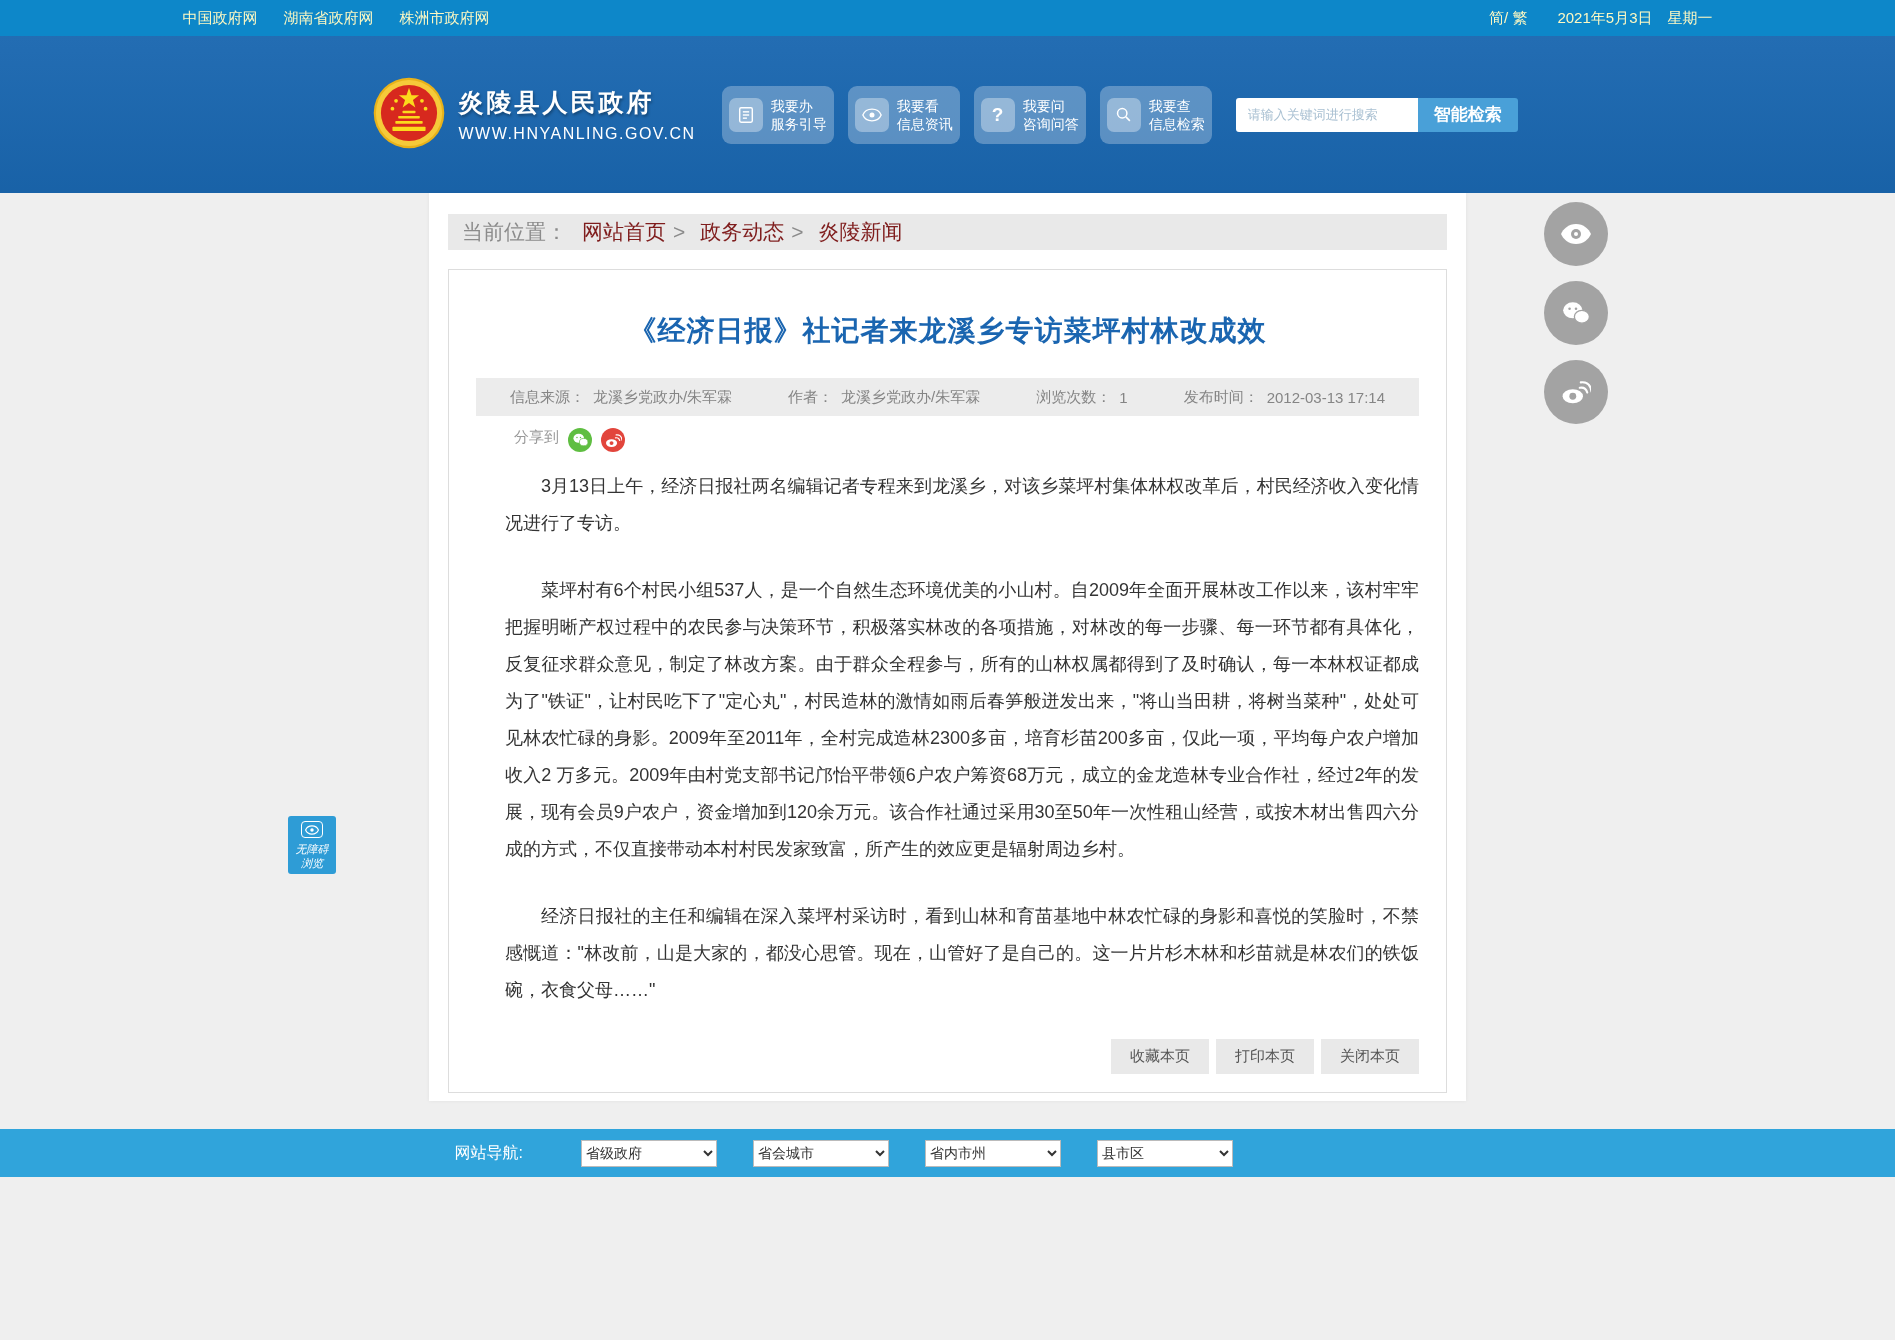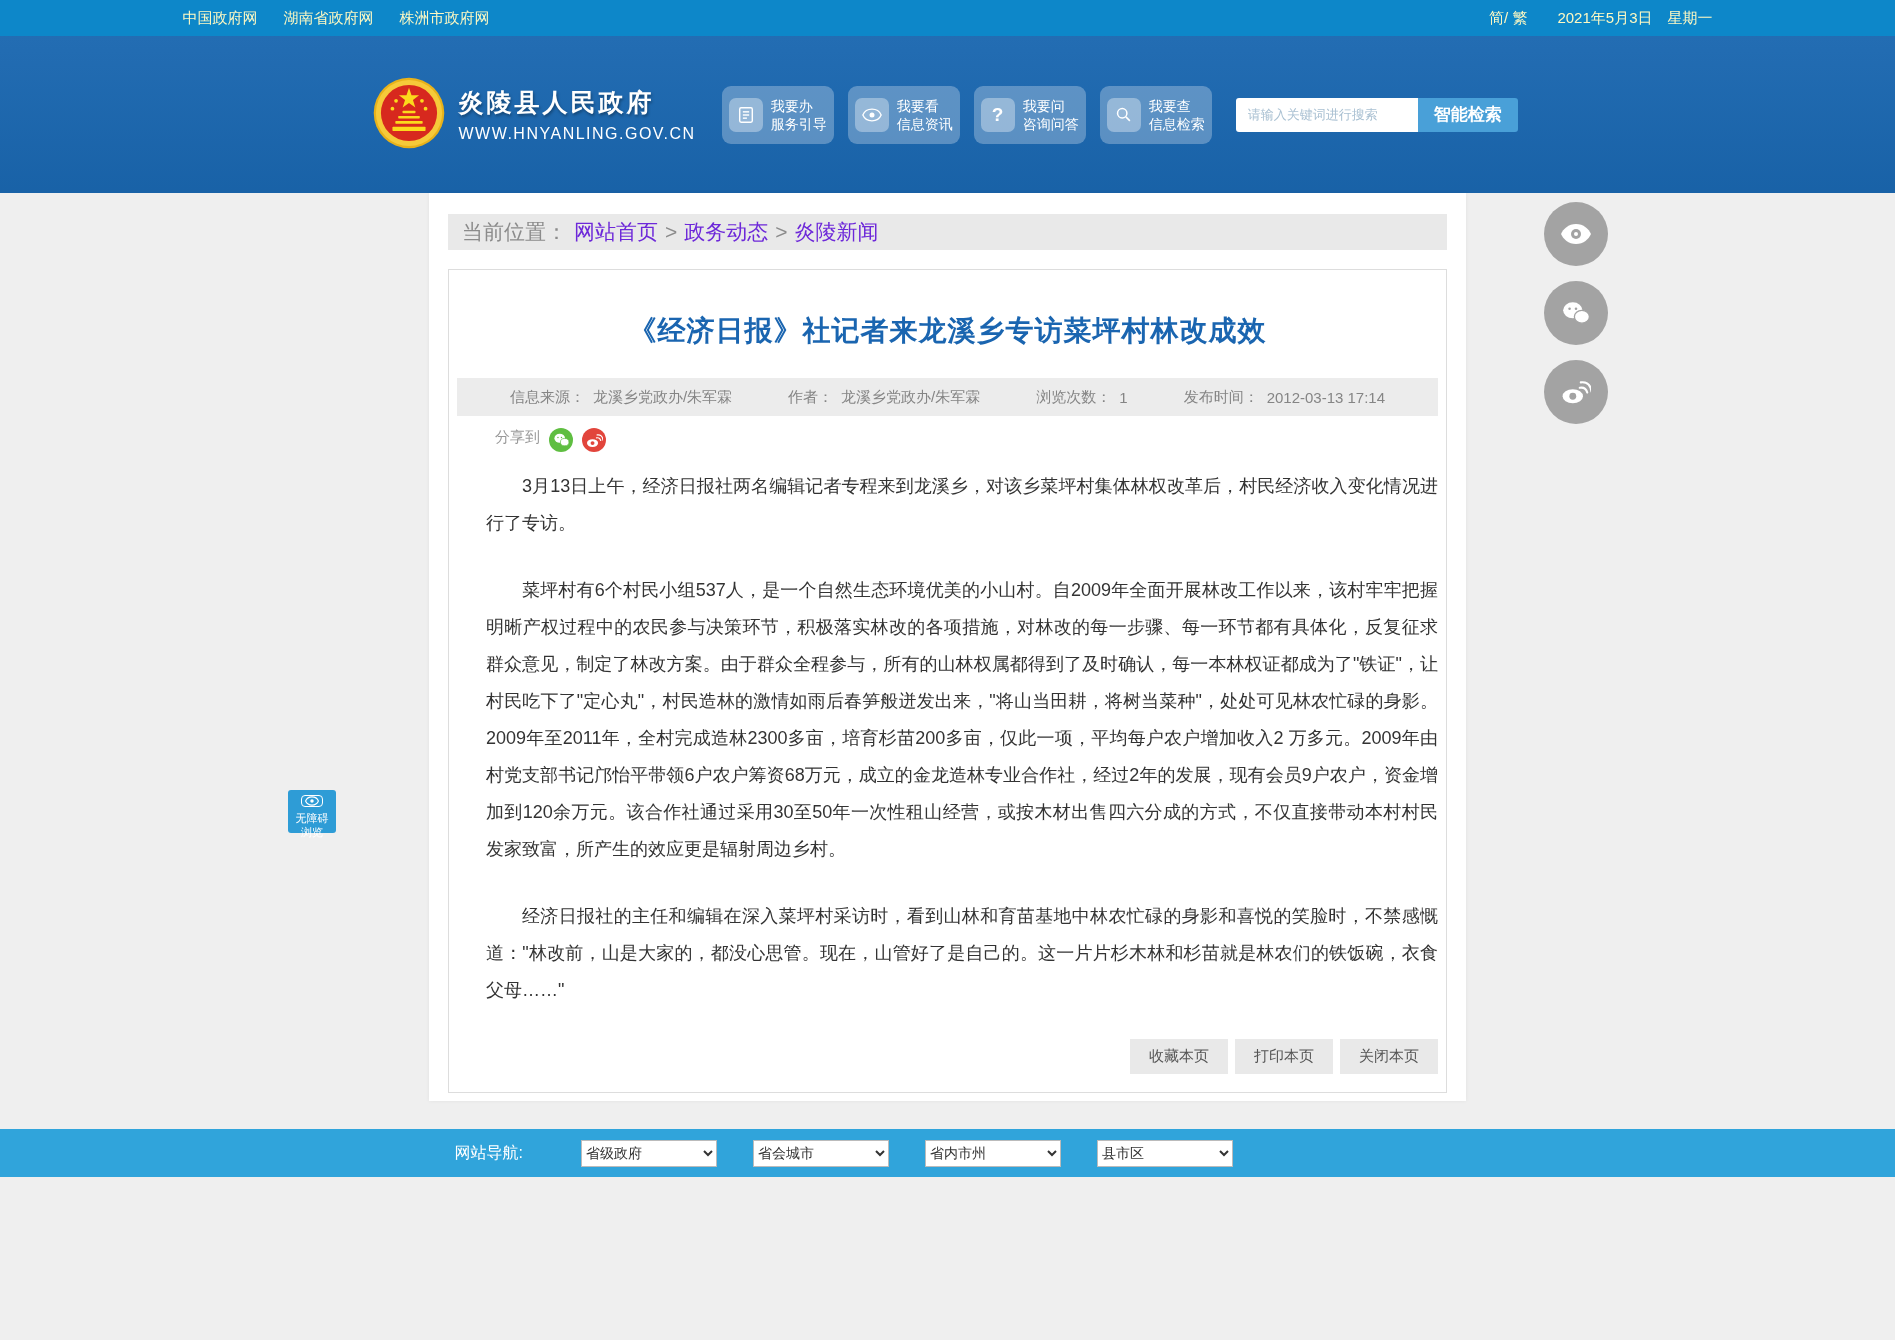--- a/index.html
+++ b/index.html
@@ -28,23 +28,23 @@
   .hd-btn .txt { color:#fff; font-size:14px; line-height:18px; }
   .search { margin-left:24px; display:flex; height:34px; }
   .search input { width:182px; height:34px; border:none; outline:none; padding:0 12px; font-size:13px; border-radius:3px 0 0 3px; color:#333; }
   .search input::placeholder { color:#a9c0d2; }
   .search button { width:100px; height:34px; border:none; background:#49a0d8; color:#fff; font-size:17px; font-weight:bold; border-radius:0 3px 3px 0; cursor:pointer; font-family:inherit; }
 
   
   .main { background:#efefef; padding-bottom:28px; }
   .container { width:1037px; margin:0 auto; background:#fff; padding:21px 19px 8px; box-shadow:0 0 4px rgba(0,0,0,.06); }
   .breadcrumb { height:36px; background:#e9e9e9; display:flex; align-items:center; padding:0 14px; font-size:21px; color:#8b8b8b; gap:7px; }
-  .breadcrumb a { color:#6d28d9; }
-
-  .card { margin-top:19px; border:1px solid #ddd; padding:32px 8px 18px; }
+  .breadcrumb a { color:#7f1d1d;margin-left:8px; }
+
+  .card { margin-top:19px; border:1px solid #ddd; padding:32px 27px 18px; }
   .art-title { text-align:center; color:var(--accent,#1a65b0); font-size:28px; font-weight:bold; letter-spacing:1px; margin-top:10px; }
   .meta { margin-top:28px; height:38px; background:#ececec; display:flex; align-items:center; justify-content:center; gap:8px; font-size:15px; color:#858585; }
   .meta .gap { width:40px; }
   .share-row { margin-top:12px; padding-left:38px; display:flex; align-items:flex-start; gap:9px; font-size:15px; color:#999; }
   .share-ic { width:24px; height:24px; border-radius:50%; display:flex; align-items:center; justify-content:center; cursor:pointer; }
   .share-wechat { background:var(--wechat-green,#5fbe41); }
   .share-weibo { background:var(--weibo-red,#e2453c); }
 
   .body-text { margin-top:4px;margin-left:29px; }
   .body-text p { font-size:18px; color:#333; line-height:37px; text-indent:2em; margin:16px 0 30px; text-align:justify; }
@@ -55,21 +55,21 @@
   
   .footnav { height:48px; background:var(--footnav,#30a4db); display:flex; align-items:center; }
   .fn-inner { width:1150px; margin:0 auto; display:flex; align-items:center; }
   .fn-label { color:#fff; font-size:16px; margin-left:82px; }
   .fn-selects { display:flex; gap:36px; margin-left:58px; }
   .fn-selects select { width:136px; height:27px; font-size:14px; color:#333; border:1px solid #bbb; background:#fff; font-family:inherit; }
 
   
   .float-right { position:absolute; right:287px; top:202px; display:flex; flex-direction:column; gap:15px; }
   .fr-circle { width:64px; height:64px; border-radius:50%; background:#a3a3a3; display:flex; align-items:center; justify-content:center; cursor:pointer; }
-  .access { position:absolute; left:288px; top:790px; width:48px; height:43px; background:#2e9cd6; border-radius:3px; color:#fff; display:flex; flex-direction:column; align-items:center; padding-top:5px; cursor:pointer; }
+  .access { position:absolute; left:288px; top:816px; width:48px; height:58px; background:#2e9cd6; border-radius:3px; color:#fff; display:flex; flex-direction:column; align-items:center; padding-top:5px; cursor:pointer;font-style:italic; }
   .access .abox { width:22px; height:17px; border:1.5px solid #fff; border-radius:4px; display:flex; align-items:center; justify-content:center; }
   .access .atxt { font-size:11px; line-height:14px; text-align:center; margin-top:4px; }
 </style>
 </head>
 <body>
 
 <div class="topbar">
   <div class="tb-inner">
     <nav class="tb-links">
       <a>中国政府网</a>

